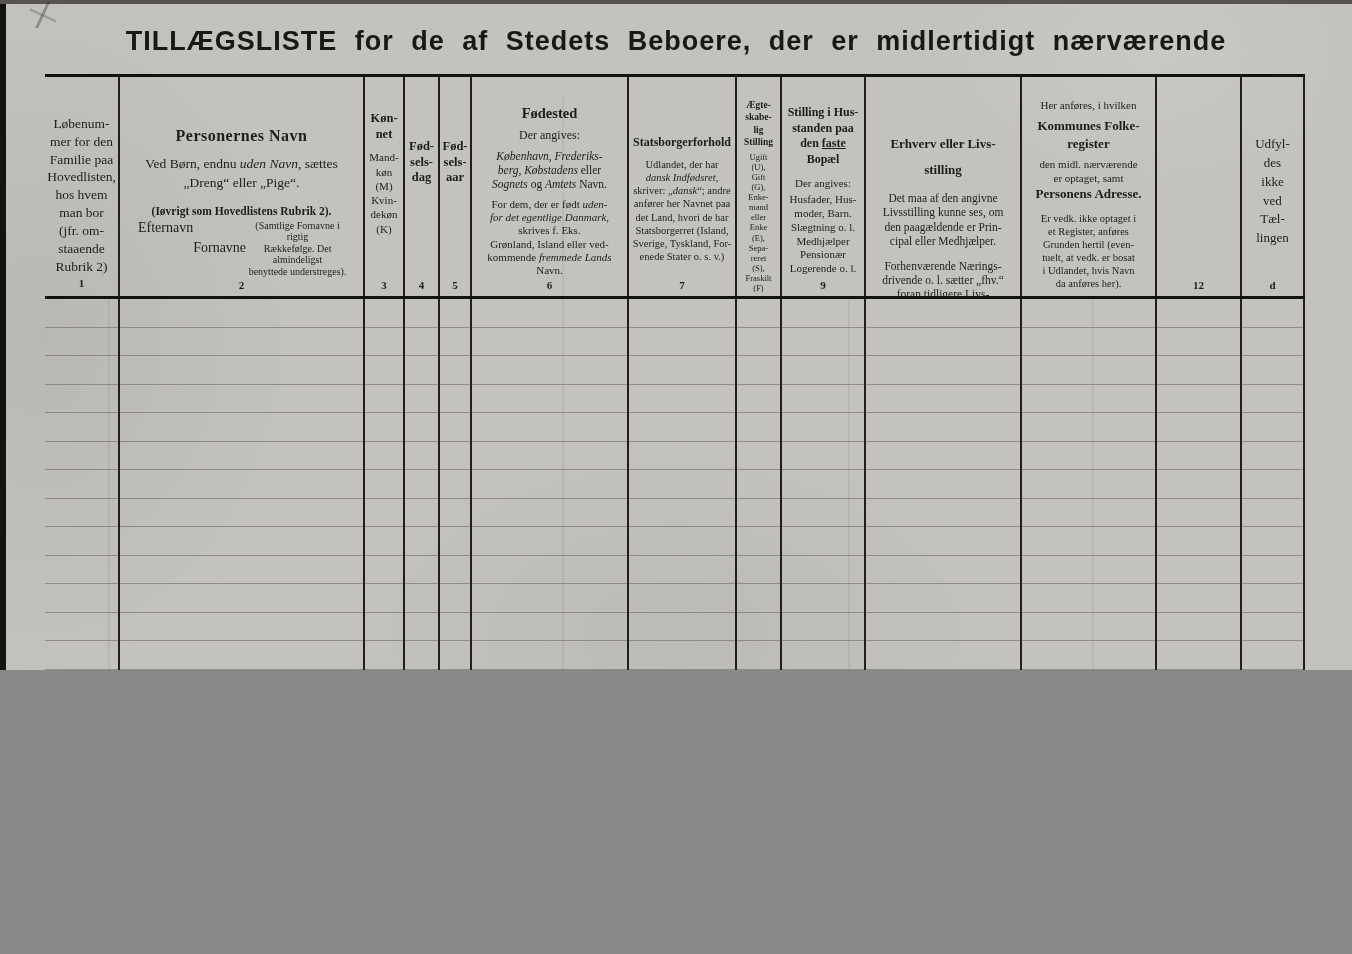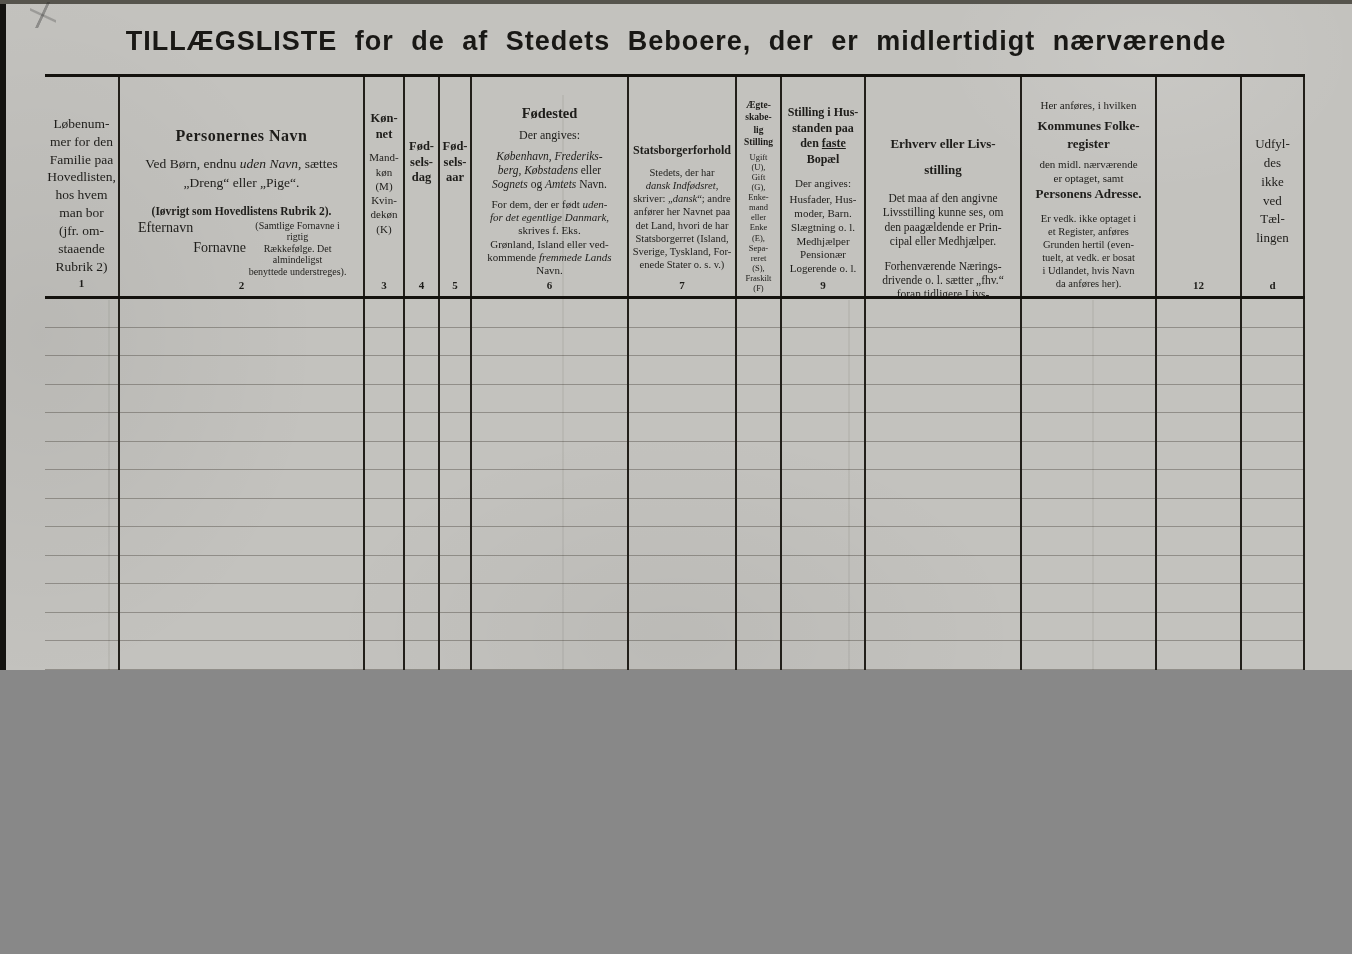--- a/index.html
+++ b/index.html
@@ -59,21 +59,21 @@
   .c3 .h-head,.c4 .h-head,.c5 .h-head { font-size:12.5px; line-height:1.25; }
   .c3 .h-head { padding-top:34px; }
   .c4 .h-head,.c5 .h-head { padding-top:62px; }
   .c3 .h-body { margin-top:8px; font-size:11px; line-height:1.3; }
   
   .c6 .h-head { padding-top:28px; font-size:14.5px; }
   .c6 .h-sub { margin-top:6px; font-size:12px; }
   .c6 .h-body { margin-top:6px; font-size:11.5px; line-height:1.22; }
   .c6 .h-body2 { margin-top:7px; font-size:11px; line-height:1.2; }
   
-  .c7 .h-head { padding-top:58px; font-size:12px;margin-top:8px; }
+  .c7 .h-head { padding-top:58px; font-size:12px; }
   .c7 .h-body { margin-top:8px; font-size:10.5px; line-height:1.25; }
   
   .c8 .h-head { padding-top:22px; font-size:9.5px; line-height:1.3; }
   .c8 .h-body { margin-top:4px; font-size:8.5px; line-height:1.18; }
   
   .c9 .h-head { padding-top:28px; font-size:12px; line-height:1.3; }
   .c9 .h-sub { margin-top:10px; font-size:11px; }
   .c9 .h-body { margin-top:4px; font-size:11px; line-height:1.25; }
   
   .c10 .h-head { padding-top:54px; font-size:13px; line-height:2.0; }
@@ -185,21 +185,21 @@
 for det egentlige Danmark</span><span>,
 skrives f. Eks.
 Grønland, Island eller ved-
 kommende </span><span class="it">fremmede Lands</span><span>
 Navn.</span></div>
         <div class="h-num">6</div>
       </div>
 
       <div class="hcell c7">
         <div class="h-head">Statsborgerforhold</div>
-        <div class="h-body pl"><span>Stedets, der har
+        <div class="h-body pl"><span>Udlandet, der har
 </span><span class="it">dansk Indfødsret</span><span>,
 skriver: „</span><span class="it">dansk</span><span>“; andre
 anfører her Navnet paa
 det Land, hvori de har
 Statsborgerret (Island,
 Sverige, Tyskland, For-
 enede Stater o. s. v.)</span></div>
         <div class="h-num">7</div>
       </div>
 

